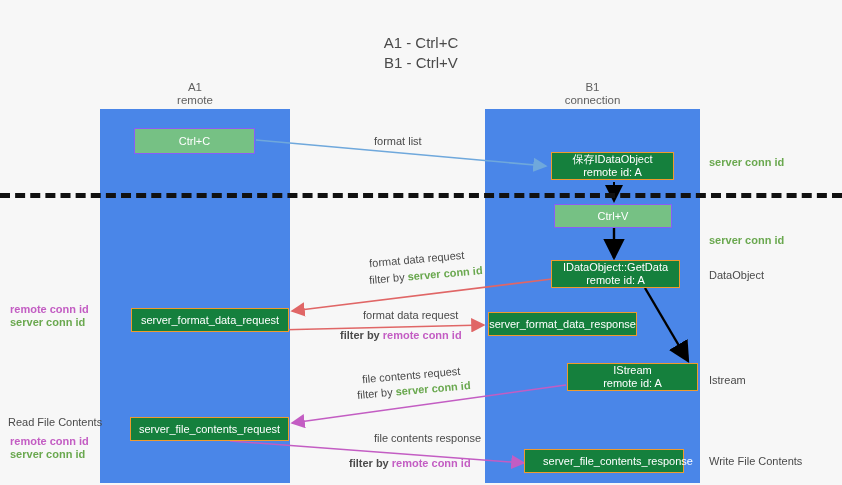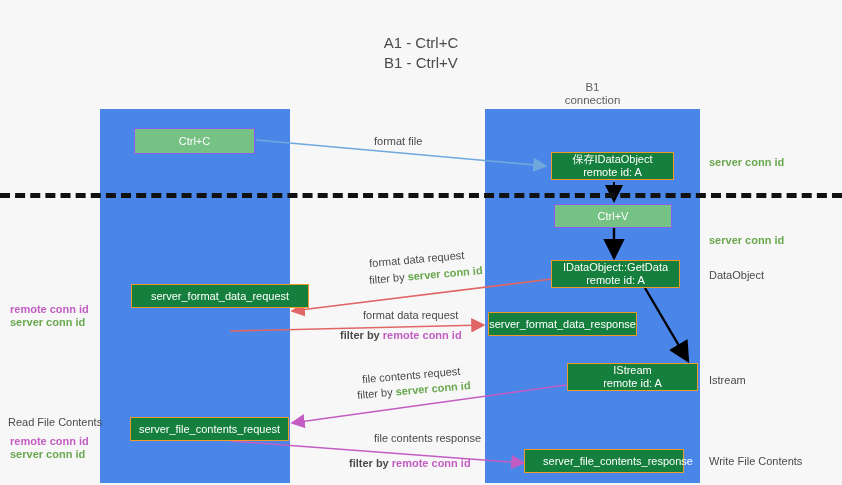--- a/index.html
+++ b/index.html
@@ -27,20 +27,24 @@
 </head>
 <body>
 
 <div id="stage">
 
   <div class="abs" id="title">
     <div>A1 - Ctrl+C</div>
     <div>B1 - Ctrl+V</div>
   </div>
 
+  <div class="abs lane-head" id="headA">
+    <div>A1</div>
+    <div>remote</div>
+  </div>
   <div class="abs lane-head" id="headB">
     <div>B1</div>
     <div>connection</div>
   </div>
 
   <div class="abs lane" id="laneA"></div>
   <div class="abs lane" id="laneB"></div>
 
   <svg>
     <defs>
@@ -84,39 +88,39 @@
   <div class="abs box orange" style="left:551px;top:237px;width:129px;height:28px;">
     <div>IDataObject::GetData</div>
     <div>remote id: A</div>
   </div>
 
   <div class="abs box orange" style="left:567px;top:340px;width:131px;height:28px;">
     <div>IStream</div>
     <div>remote id: A</div>
   </div>
 
-  <div class="abs box orange" style="left:131px;top:261px;width:178px;height:24px;">
+  <div class="abs box orange" style="left:131px;top:285px;width:158px;height:24px;">
     <div>server_format_data_request</div>
   </div>
 
   <div class="abs box orange" style="left:488px;top:289px;width:149px;height:24px;">
     <div>server_format_data_response</div>
   </div>
 
   <div class="abs box orange" style="left:130px;top:394px;width:159px;height:24px;">
     <div>server_file_contents_request</div>
   </div>
 
   <div class="abs box orange" style="left:524px;top:426px;width:160px;height:24px;padding-left:28px;">
     <div>server_file_contents_response</div>
   </div>
 
   <div class="abs divider"></div>
 
-  <div class="abs lbl" style="left:374px;top:111px;">format file</div>
+  <div class="abs lbl" style="left:374px;top:111px;">format list</div>
 
   <div class="abs lbl" style="left:369px;top:229px;transform:rotate(-5deg);">format data request</div>
   <div class="abs lbl" style="left:369px;top:245px;transform:rotate(-5deg);">
     <span>filter by </span><span class="green-t">server conn id</span>
   </div>
 
   <div class="abs lbl" style="left:363px;top:285px;">format data request</div>
   <div class="abs lbl bold-lbl" style="left:340px;top:305px;">
     <span>filter by </span><span class="mag-t">remote conn id</span>
   </div>

